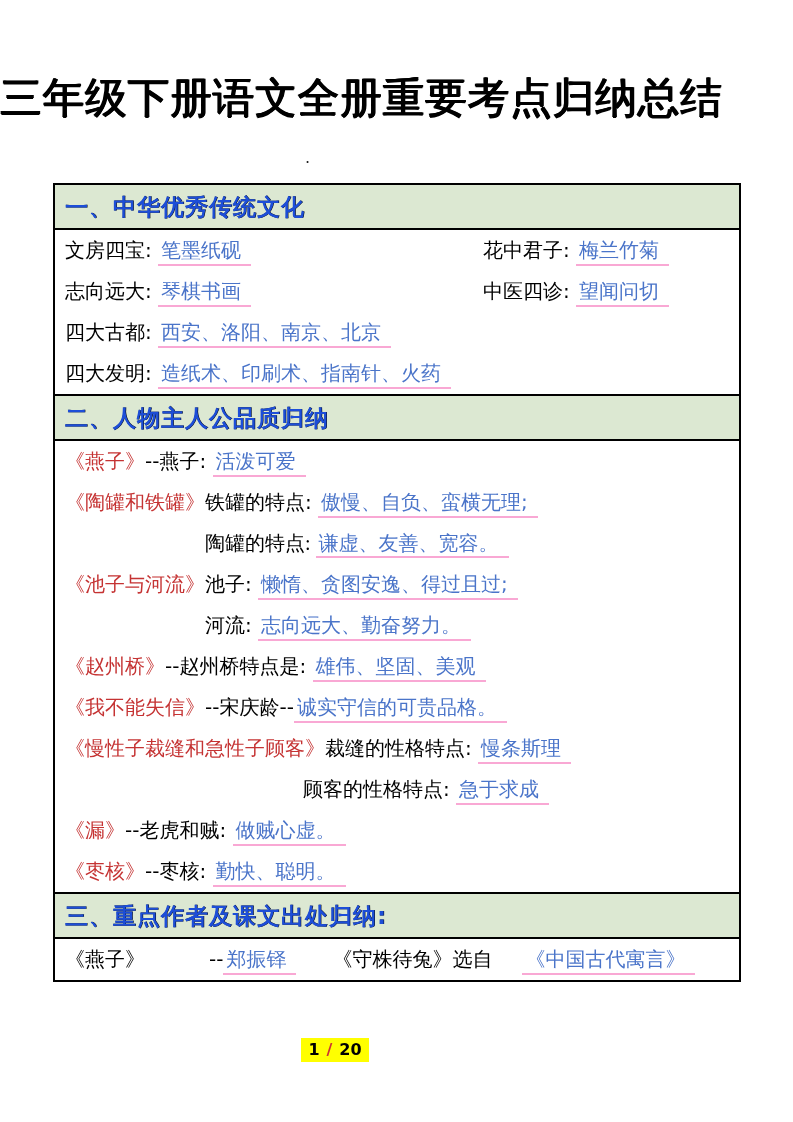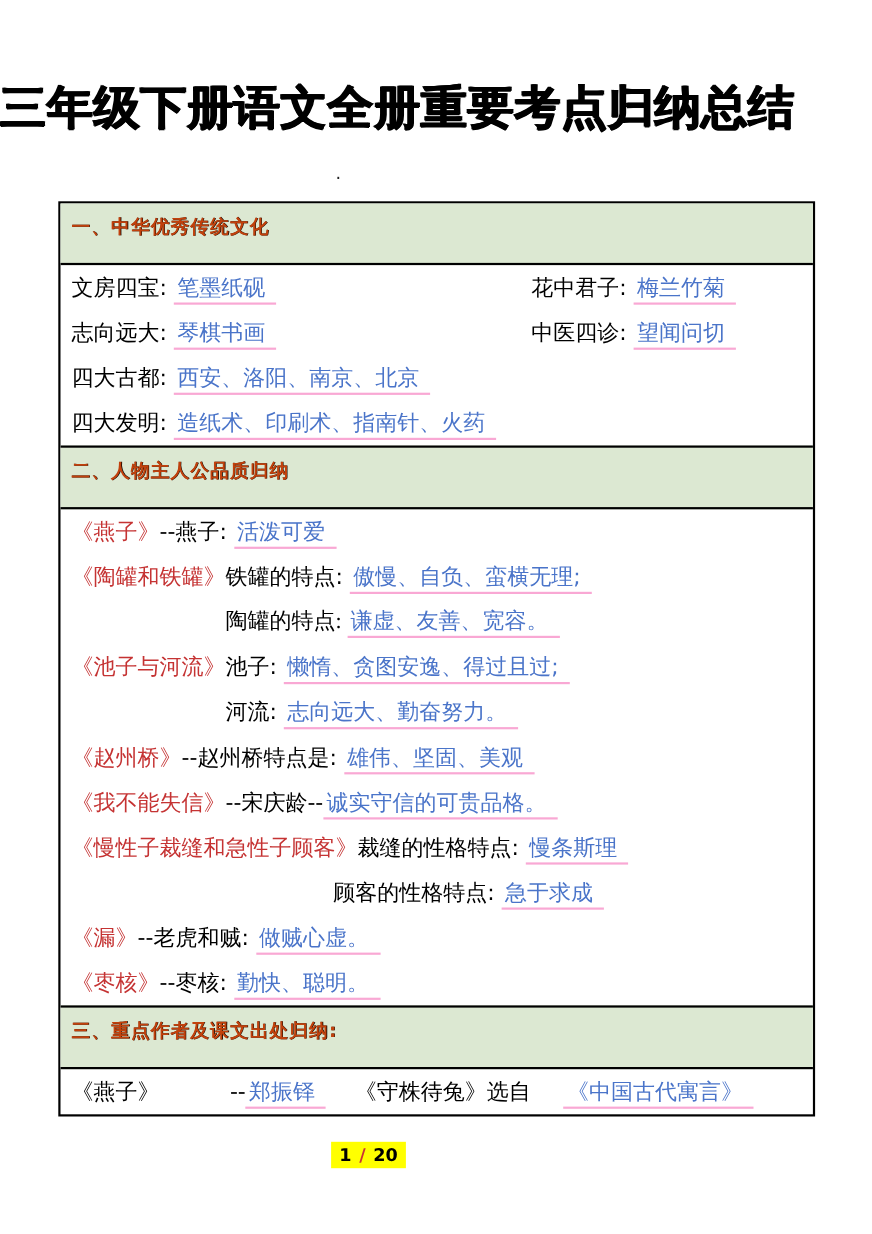--- a/index.html
+++ b/index.html
@@ -14,21 +14,21 @@
   }
   .page-title {
     position: absolute;
     top: 68px;
     left: 0;
     width: 673px;
     margin: 0;
     text-align: center;
     font-size: 42px;
     line-height: 60px;
-    font-weight: 700;
+    font-weight: 400;
     color: #000;
     letter-spacing: 0.5px;
     text-shadow: 0.8px 0 0 #000, -0.8px 0 0 #000, 0 0.5px 0 #000;
     white-space: nowrap;
   }
   .stray-mark {
     position: absolute;
     left: 305px;
     top: 148px;
     font-size: 16px;
@@ -40,25 +40,25 @@
     left: 53px;
     width: 688px;
     border: 2px solid #000;
     box-sizing: border-box;
     background: #fff;
   }
   .sec-head {
     background: #dce8d2;
     border-top: 2px solid #000;
     border-bottom: 2px solid #000;
-    padding: 6px 10px 16px 10px;
-    font-size: 17px;
+    padding: 6px 10px 5px 10px;
+    font-size: 23px;
     line-height: 32px;
     font-weight: bold;
-    color: #c2410c;
+    color: #1d4ed8;
     letter-spacing: 1px;
     text-shadow: 0.5px 0 0 #000;
     white-space: nowrap;
   }
   .sec-head:first-child { border-top: none; }
   .line {
     padding: 9px 10px 10px 10px;
     font-size: 20px;
     line-height: 22px;
     color: #000;
@@ -112,20 +112,20 @@
     <div class="line" style="padding-left: 150px; font-family: Liberation Serif, serif;"><span class="col"><span class="seg-k">陶罐的特点: </span><span class="seg-b">谦虚、友善、宽容。</span></span></div>
     <div class="line"><span class="col"><span class="seg-r">《池子与河流》</span><span class="seg-k">池子: </span><span class="seg-b">懒惰、贪图安逸、得过且过;</span></span></div>
     <div class="line" style="padding-left: 150px;"><span class="col"><span class="seg-k">河流: </span><span class="seg-b">志向远大、勤奋努力。</span></span></div>
     <div class="line"><span class="col"><span class="seg-r">《赵州桥》</span><span class="seg-k">--赵州桥特点是: </span><span class="seg-b">雄伟、坚固、美观</span></span></div>
     <div class="line"><span class="col"><span class="seg-r">《我不能失信》</span><span class="seg-k">--宋庆龄--</span><span class="seg-b">诚实守信的可贵品格。</span></span></div>
     <div class="line"><span class="col"><span class="seg-r">《慢性子裁缝和急性子顾客》</span><span class="seg-k">裁缝的性格特点: </span><span class="seg-b">慢条斯理</span></span></div>
     <div class="line" style="padding-left: 248px;"><span class="col"><span class="seg-k">顾客的性格特点: </span><span class="seg-b">急于求成</span></span></div>
     <div class="line"><span class="col"><span class="seg-r">《漏》</span><span class="seg-k">--老虎和贼: </span><span class="seg-b">做贼心虚。</span></span></div>
     <div class="line"><span class="col"><span class="seg-r">《枣核》</span><span class="seg-k">--枣核: </span><span class="seg-b">勤快、聪明。</span></span></div>
     <div class="sec-head"><span>三、重点作者及课文出处归纳:</span></div>
-    <div class="line"><span class="col"><span class="seg-k">《燕子》</span><span class="seg-k" style="margin-left: 64px;">--</span><span class="seg-b">郑振铎</span><span class="seg-k" style="margin-left: 26px; text-align: center;">《守株待兔》选自</span><span class="seg-b" style="margin-left: 30px;">《中国古代寓言》</span></span></div>
+    <div class="line"><span class="col"><span class="seg-k">《燕子》</span><span class="seg-k" style="margin-left: 64px;">--</span><span class="seg-b">郑振铎</span><span class="seg-k" style="margin-left: 36px; text-align: center;">《守株待兔》选自</span><span class="seg-b" style="margin-left: 30px;">《中国古代寓言》</span></span></div>
   </div>
 
 <div class="page-footer">
   <span class="pagenum">
     <span>1</span><span class="slash">/</span><span>20</span>
   </span>
 </div>
 
 </body></html>

